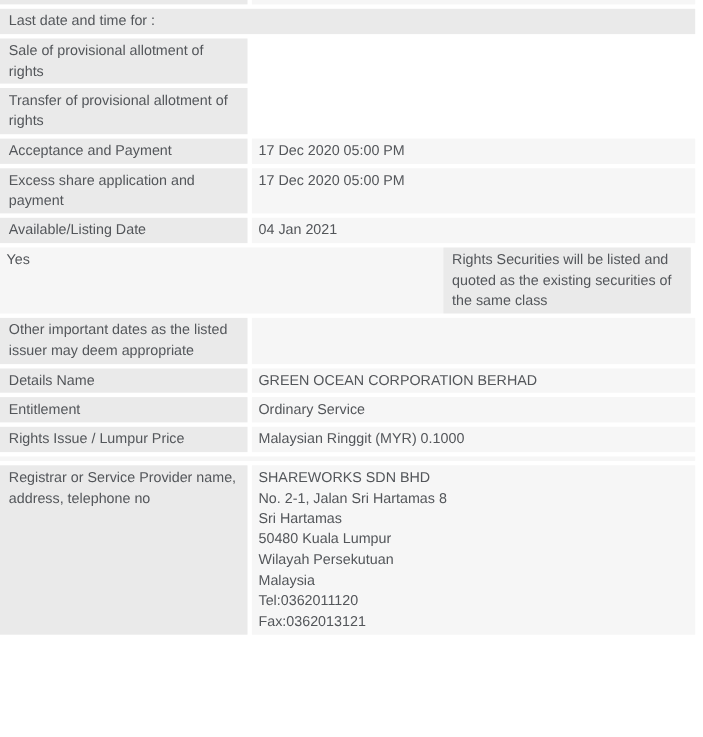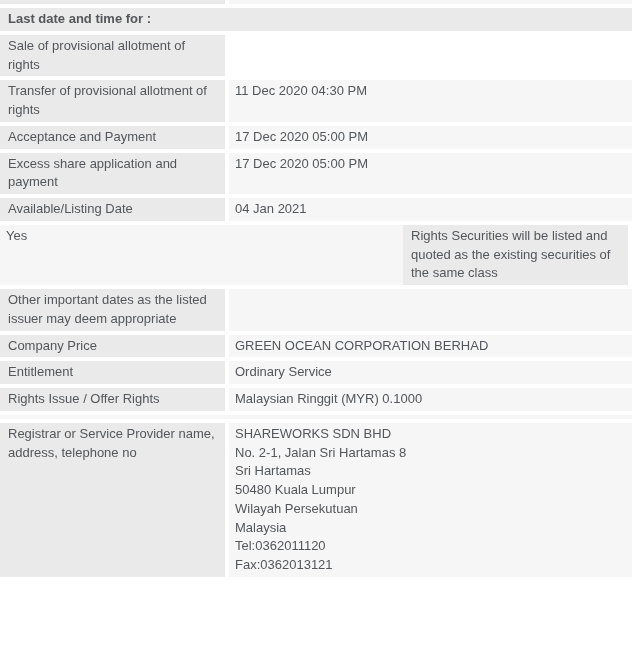--- a/index.html
+++ b/index.html
@@ -27,21 +27,21 @@
   }
   .cell.value{
     flex:1 1 auto;
     background:var(--value-bg);
     padding-left:6px;
     white-space:pre-line;
   }
   .section-cell{
     width:632px;flex:0 0 632px;
     background:var(--label-bg);
-    font-weight:bold;
+    font-weight:normal;
     line-height:18.75px;padding:2px 8px;
   }
   
   .partial .cell{height:4px;padding:0;line-height:0;}
 </style>
 </head>
 <body>
 
 <div class="ann-table">
 
@@ -53,21 +53,20 @@
   <div class="row">
     <div class="section-cell">Last date and time for :</div>
   </div>
 
   <div class="row">
     <div class="cell label">Sale of provisional allotment of rights</div>
   </div>
 
   <div class="row">
     <div class="cell label">Transfer of provisional allotment of rights</div>
-    <div class="cell value">11 Dec 2020 04:30 PM</div>
   </div>
 
   <div class="row">
     <div class="cell label">Acceptance and Payment</div>
     <div class="cell value">17 Dec 2020 05:00 PM</div>
   </div>
 
   <div class="row">
     <div class="cell label">Excess share application and payment</div>
     <div class="cell value">17 Dec 2020 05:00 PM</div>
@@ -83,32 +82,32 @@
     <div class="cell label">Rights Securities will be listed and quoted as the existing securities of the same class</div>
   </div>
 
   <div class="row">
     <div class="cell label">Other important dates as the listed issuer may deem appropriate</div>
     <div class="cell value"></div>
   </div>
 
 
   <div class="row">
-    <div class="cell label">Company Price</div>
+    <div class="cell label">Details Name</div>
     <div class="cell value">GREEN OCEAN CORPORATION BERHAD</div>
   </div>
 
   <div class="row">
     <div class="cell label">Entitlement</div>
     <div class="cell value">Ordinary Service</div>
   </div>
 
 
   <div class="row">
-    <div class="cell label">Rights Issue / Offer Rights</div>
+    <div class="cell label">Rights Issue / Lumpur Price</div>
     <div class="cell value">Malaysian Ringgit (MYR) 0.1000</div>
   </div>
 
   <div class="row">
     <div class="cell value"></div>
   </div>
 
   <div class="row">
     <div class="cell label">Registrar or Service Provider name, address, telephone no</div>
     <div class="cell value">SHAREWORKS SDN BHD

